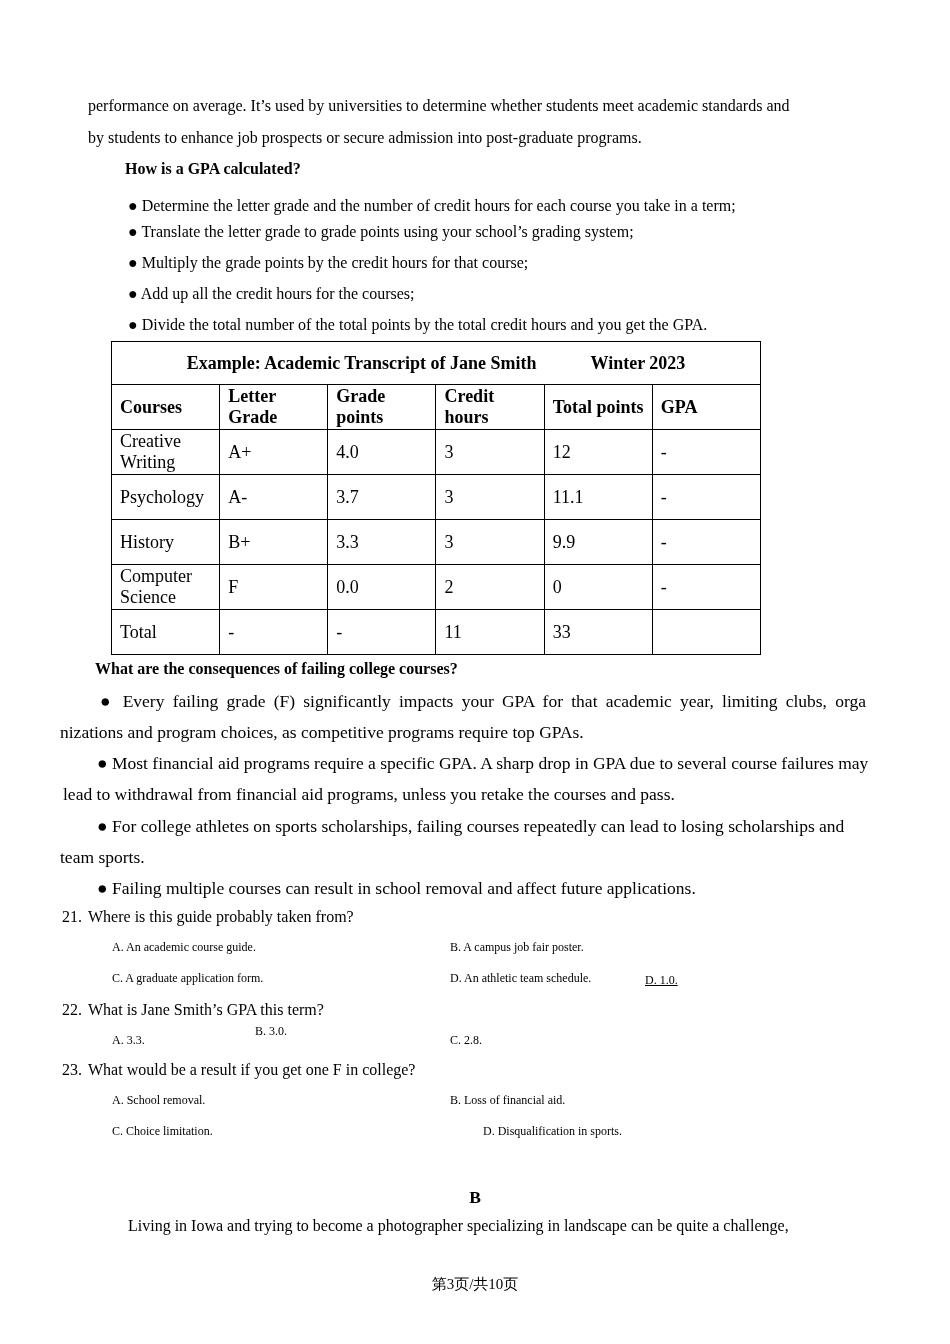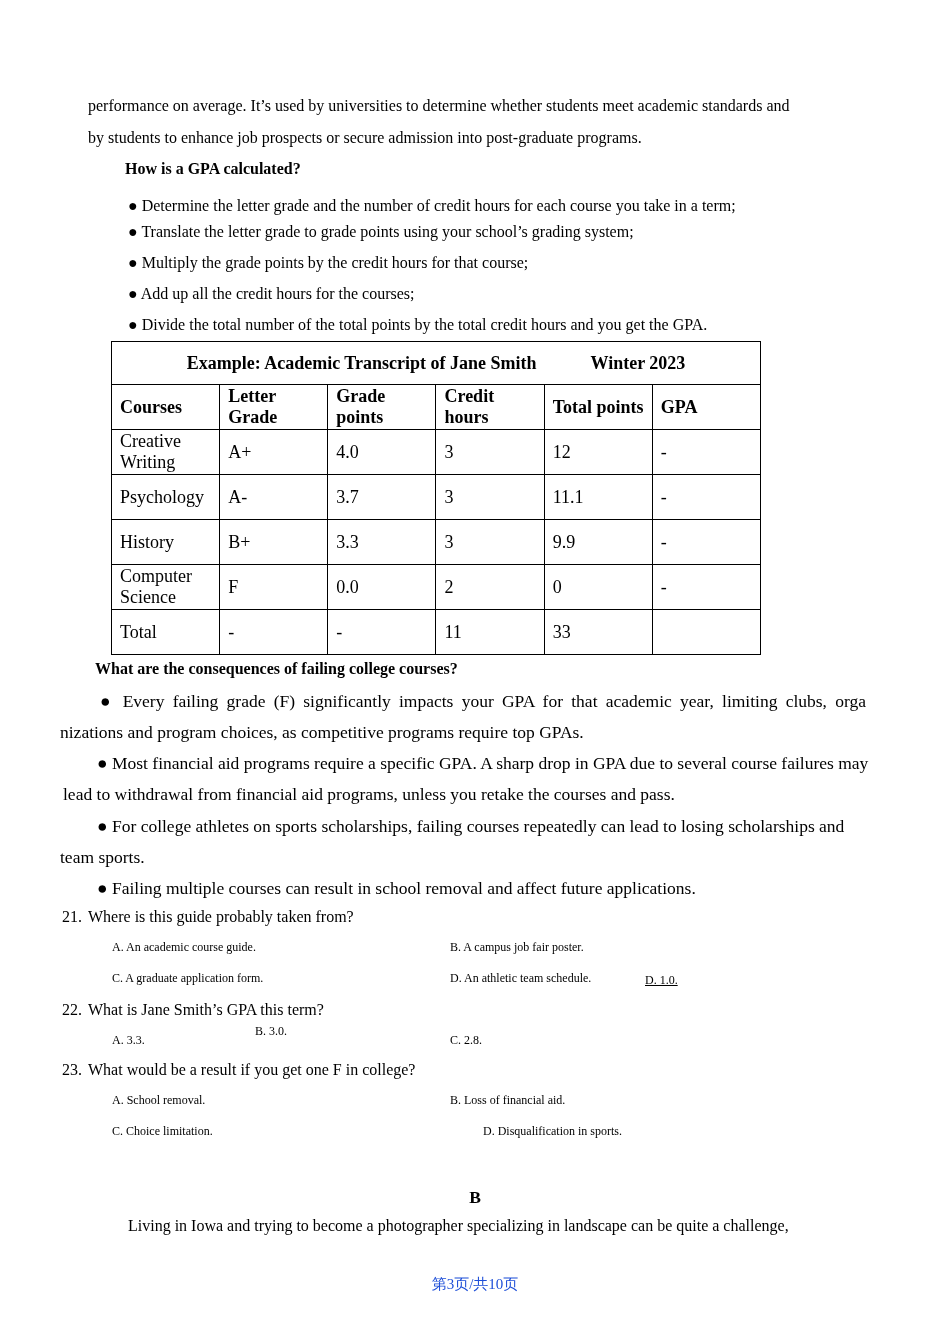--- a/index.html
+++ b/index.html
@@ -87,21 +87,21 @@
 
   
   .footer {
     position: absolute;
     left: 0;
     top: 1275px;
     width: 950px;
     text-align: center;
     font-size: 15px;
     font-family: "Liberation Serif", "DejaVu Serif", serif;
-    color: #1d4ed8;
+    color: #000000;
   }
   .section-letter {
     position: absolute;
     width: 950px;
     left: 0;
     text-align: center;
     font-weight: bold;
     font-size: 17.5px;
   }
 </style>

